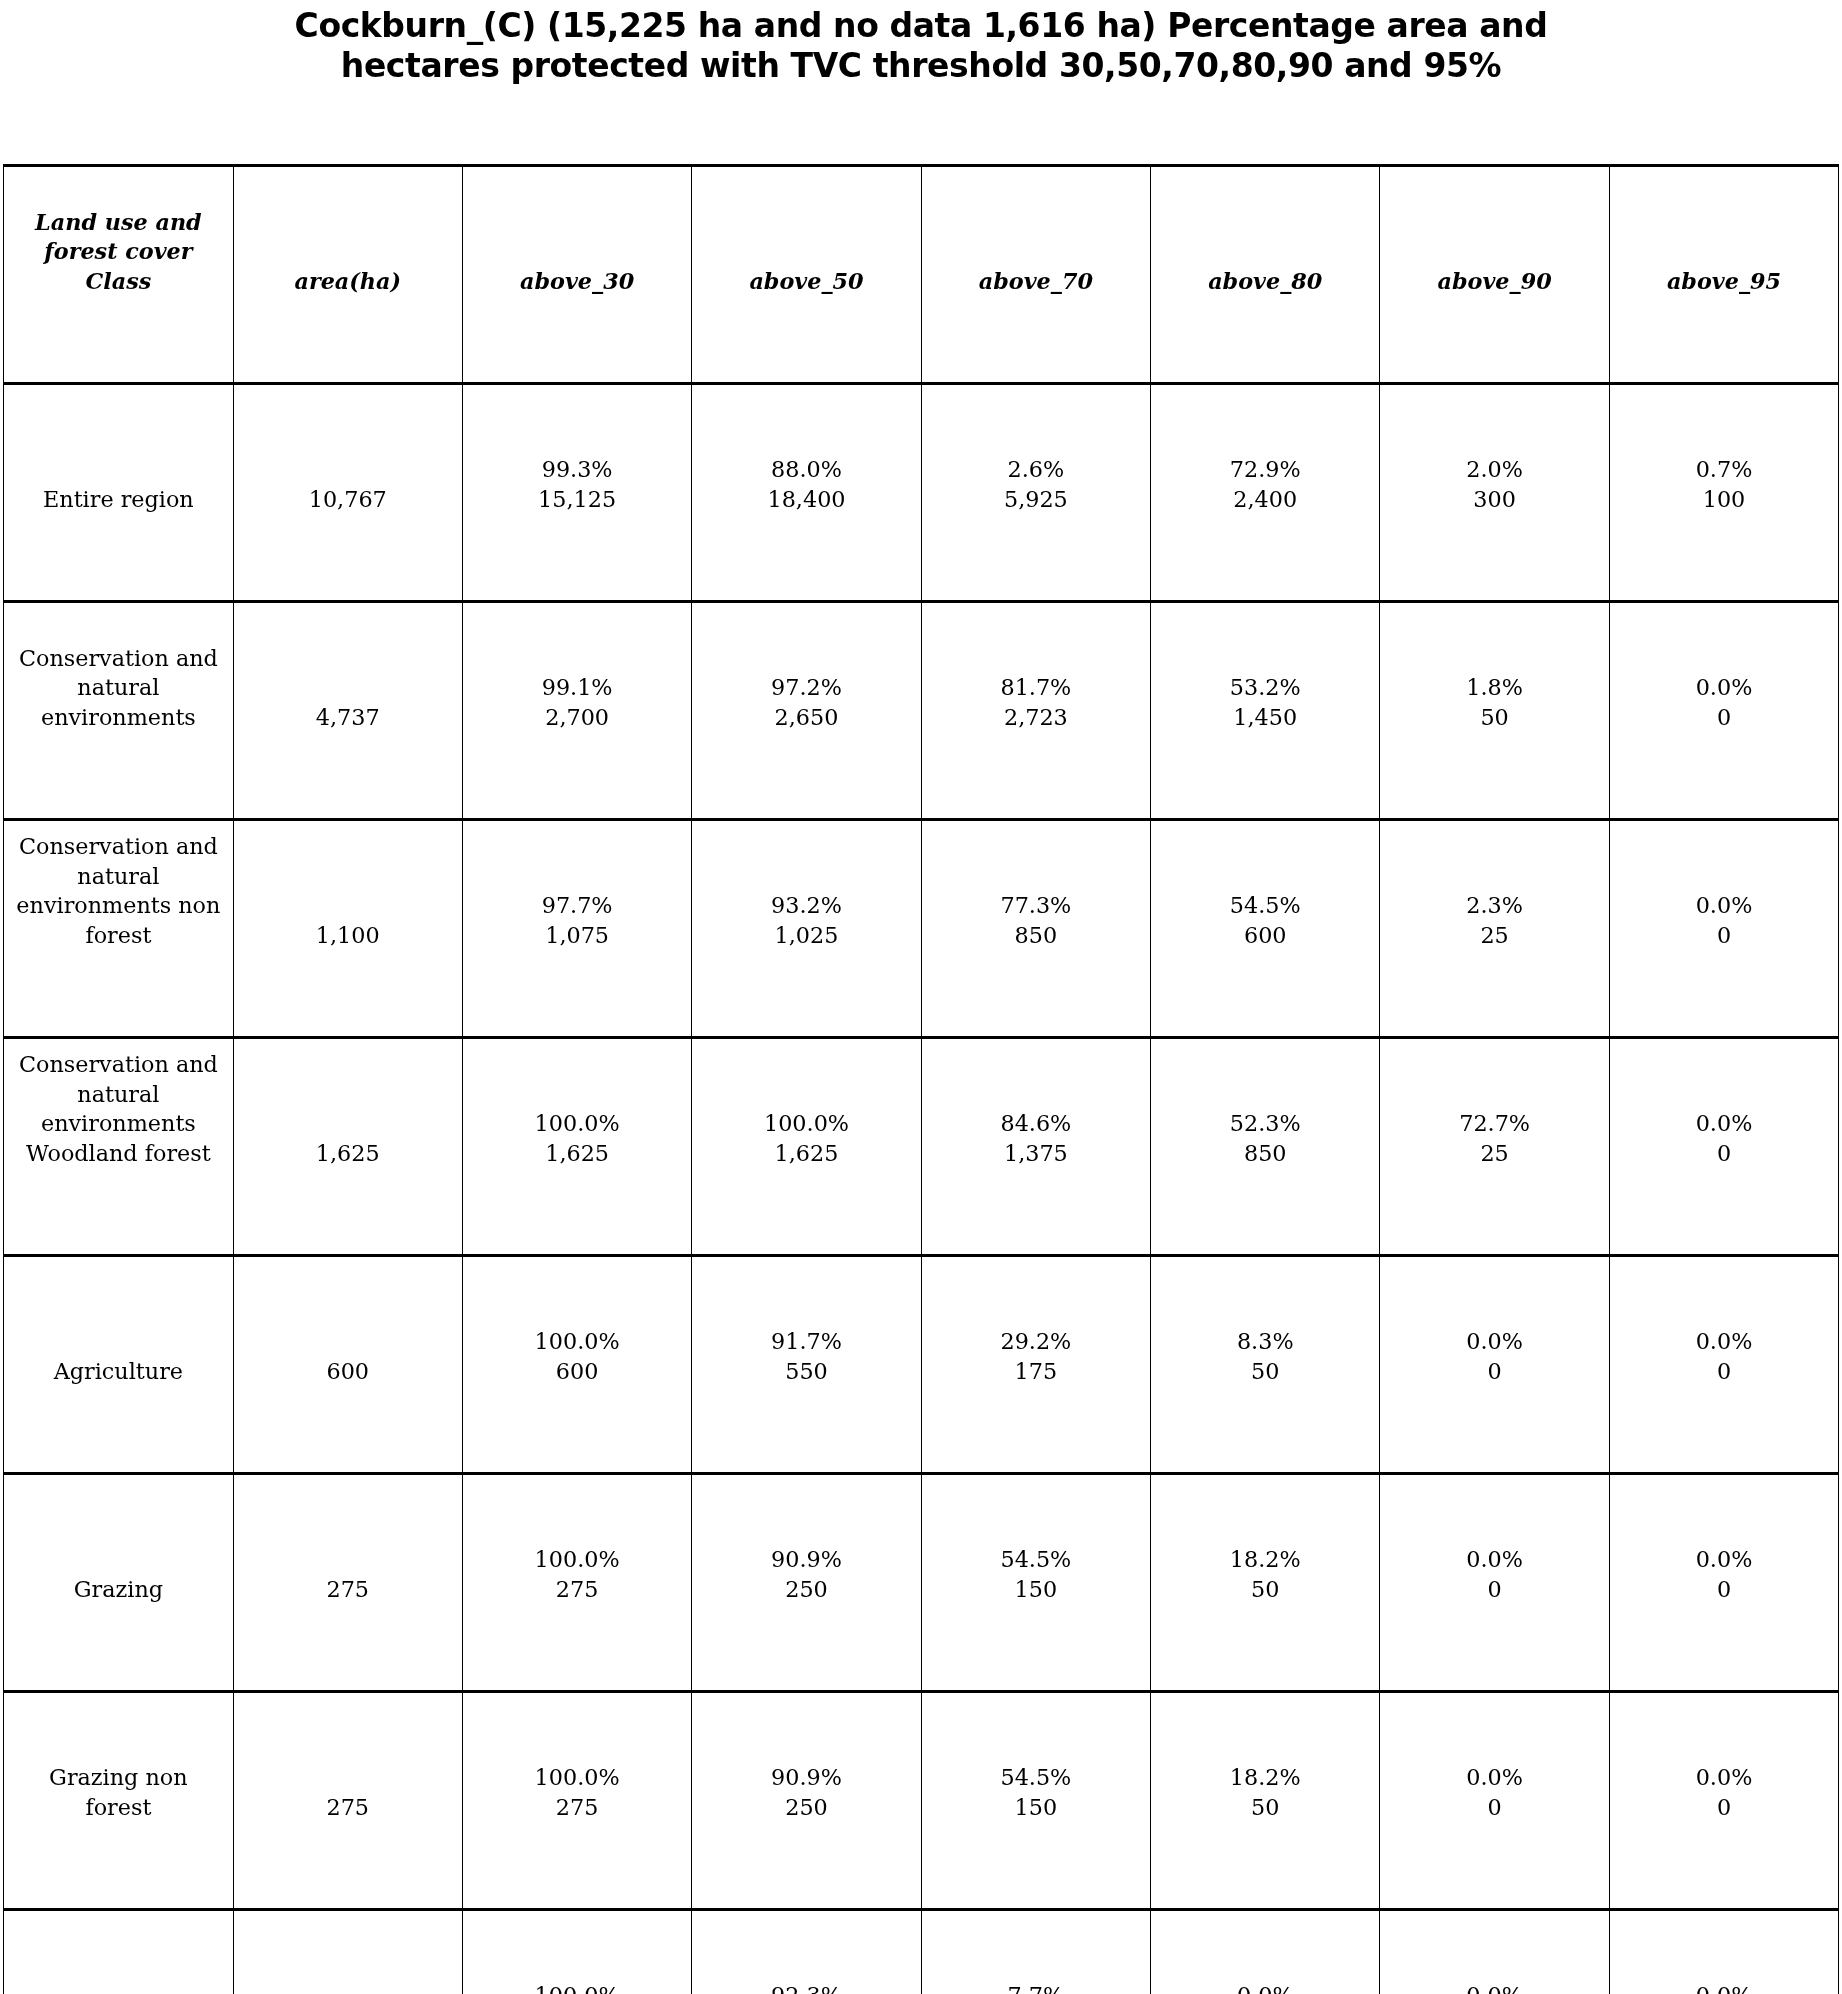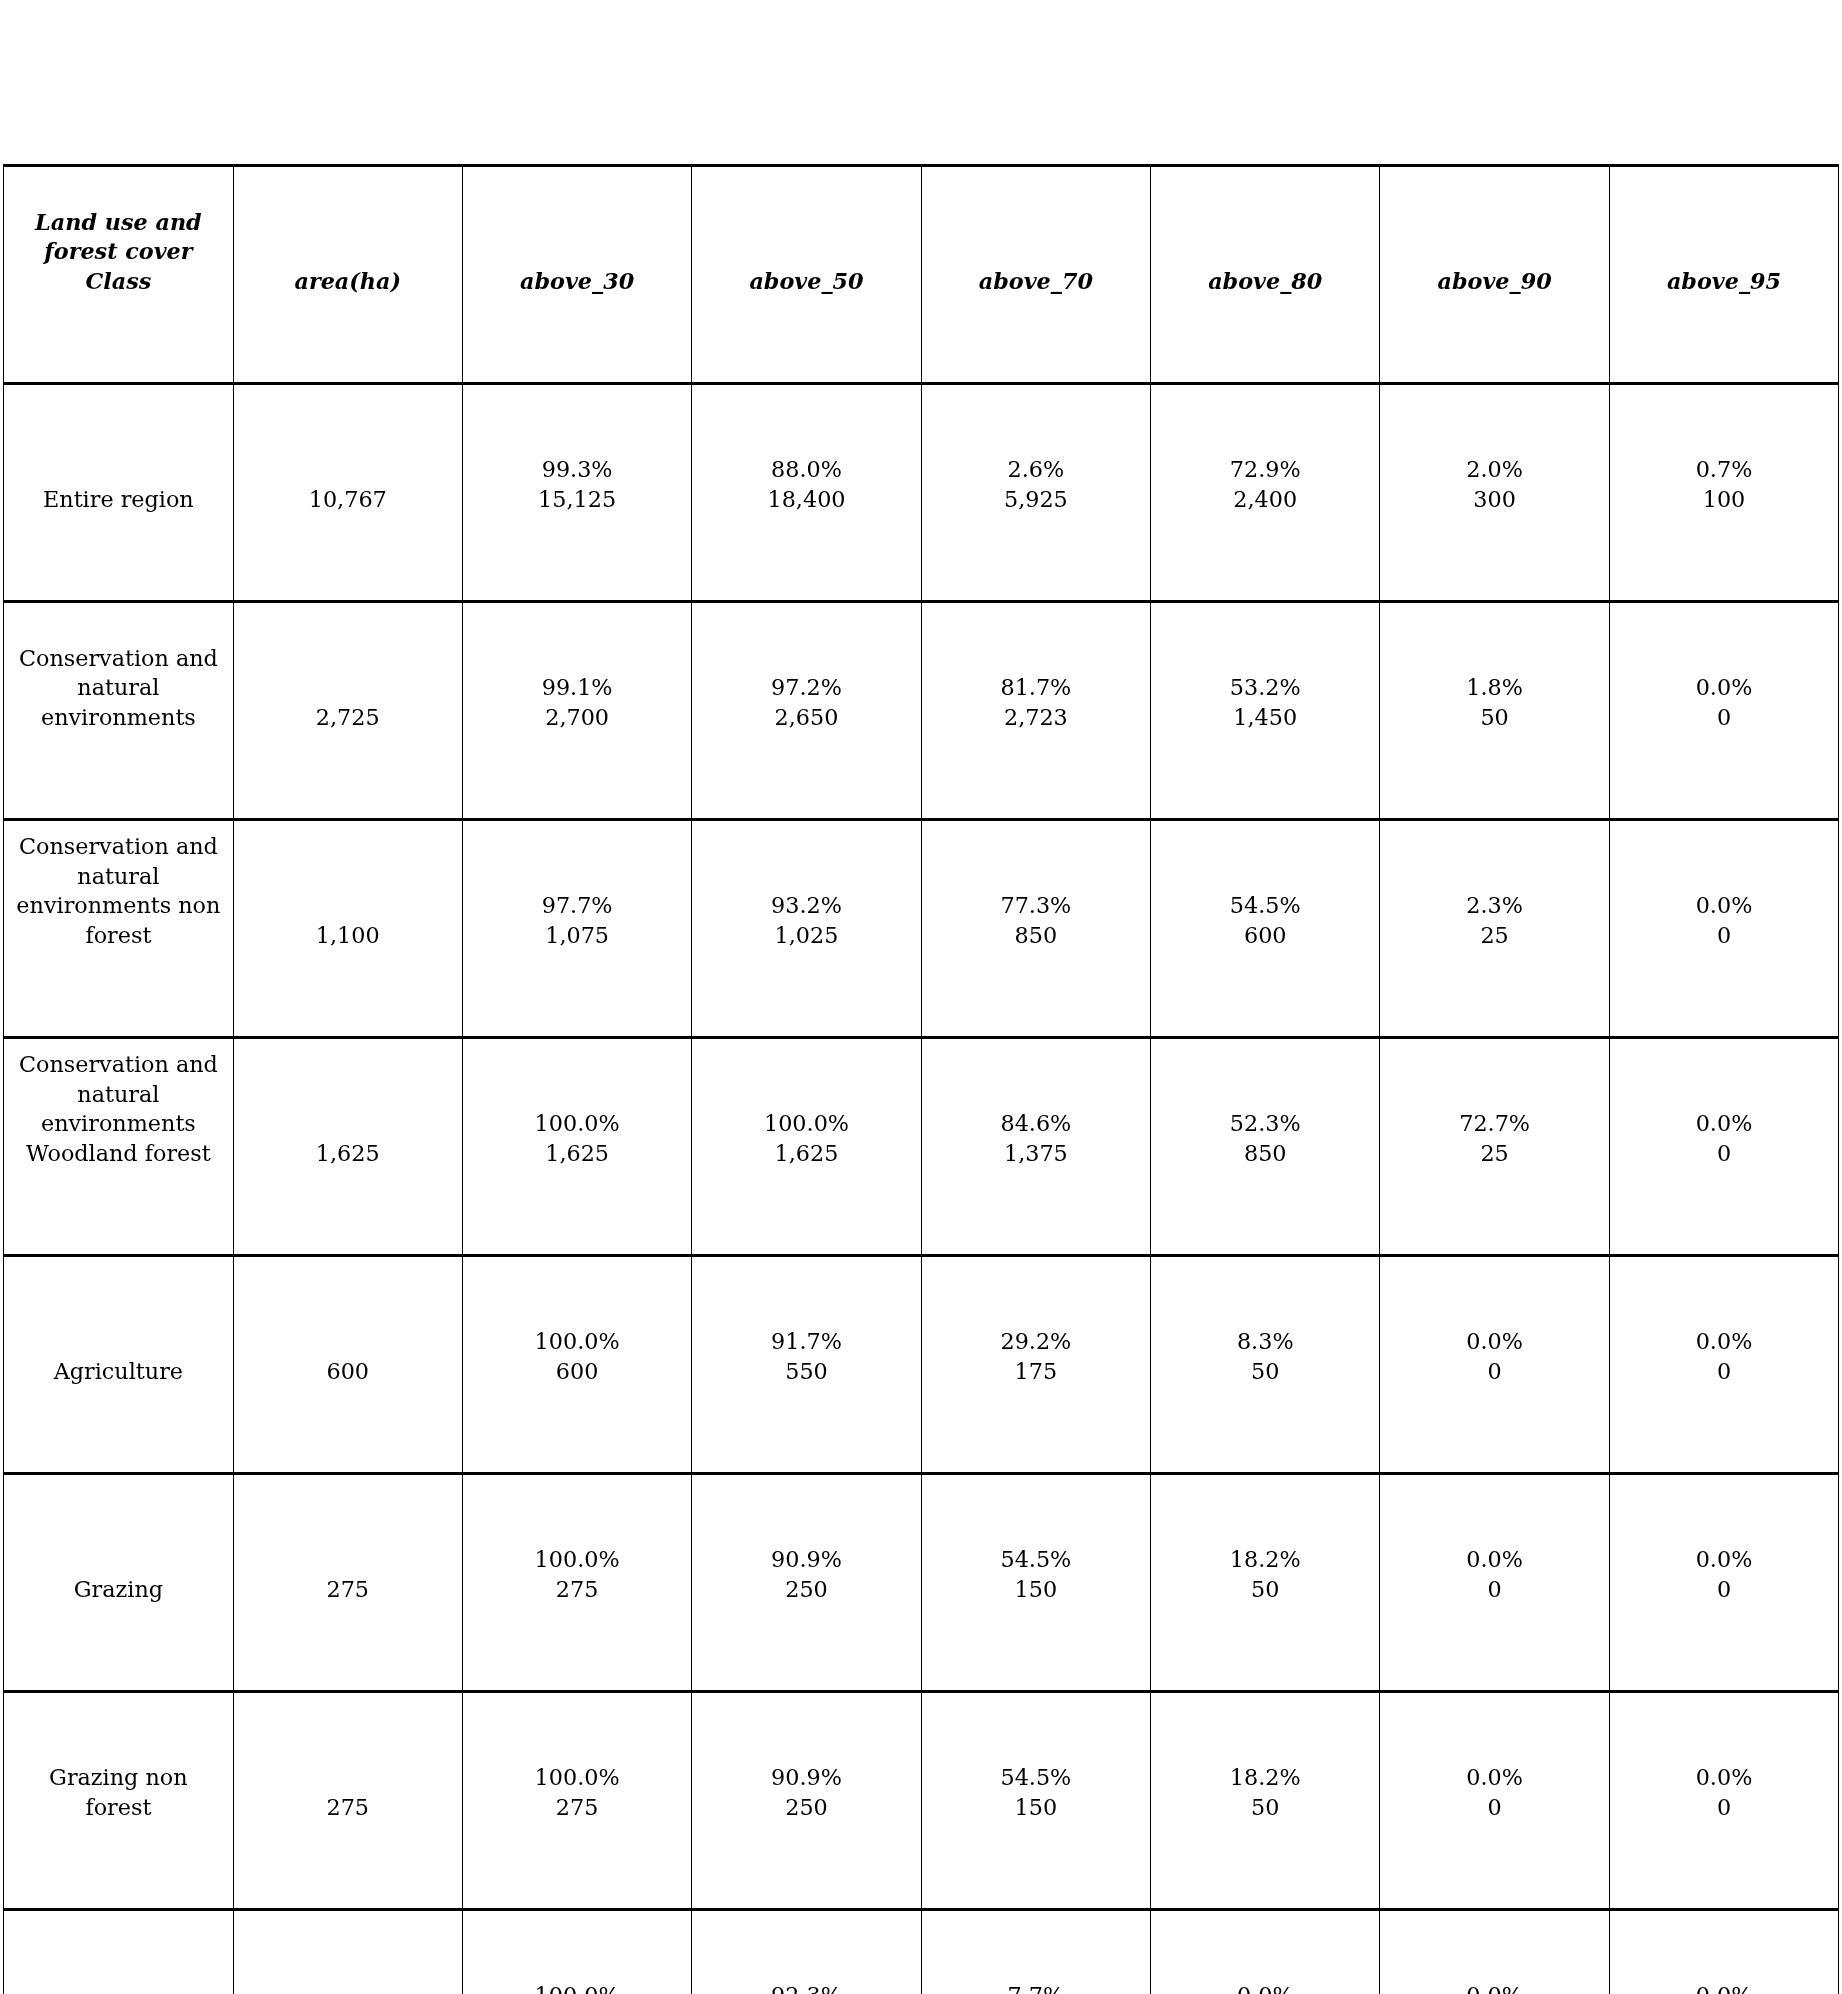--- a/index.html
+++ b/index.html
@@ -16,20 +16,22 @@
   table.tvc .cin{position:absolute;left:2.4px;right:2.4px;bottom:40%;text-align:center;
         white-space:pre-line;line-height:1.32;}
   table.tvc th .cin{font-weight:bold;font-style:italic;}
   table.tvc td.lbl .cin{font-weight:normal;}
 </style>
 </head>
 <body>
 
 <div class="page">
 
+  <div class="report-title">Cockburn_(C) (15,225 ha and no data 1,616 ha) Percentage area and
+hectares protected with TVC threshold 30,50,70,80,90 and 95%</div>
 
   <table class="tvc">
     <tbody id="table-body">
         <tr>
           <th>
             <div class="cin">Land use and
 forest cover
 Class</div>
           </th>
           <th>
@@ -86,21 +88,21 @@
 100</div>
           </td>
         </tr>
         <tr>
           <td class="lbl">
             <div class="cin">Conservation and
 natural
 environments</div>
           </td>
           <td>
-            <div class="cin">2,725</div>
+            <div class="cin">4,737</div>
           </td>
           <td>
             <div class="cin">99.1%
 2,700</div>
           </td>
           <td>
             <div class="cin">97.2%
 2,650</div>
           </td>
           <td>

